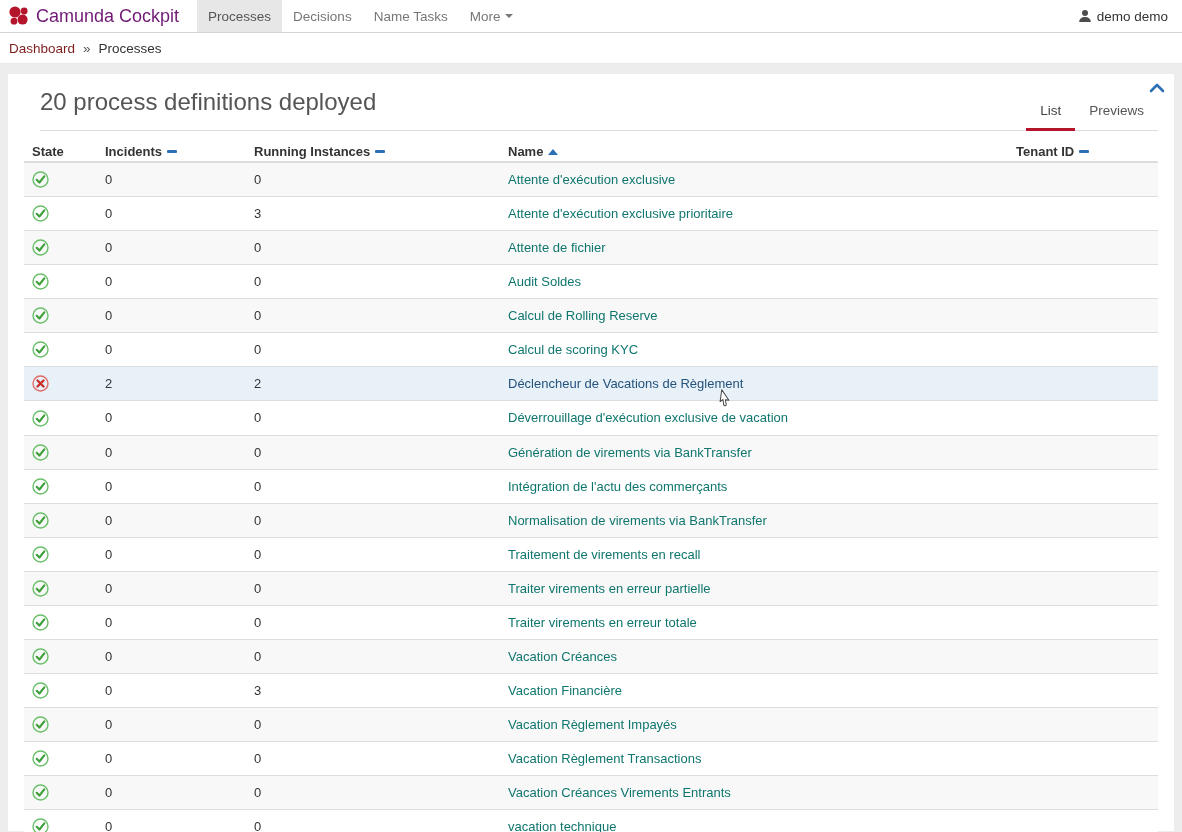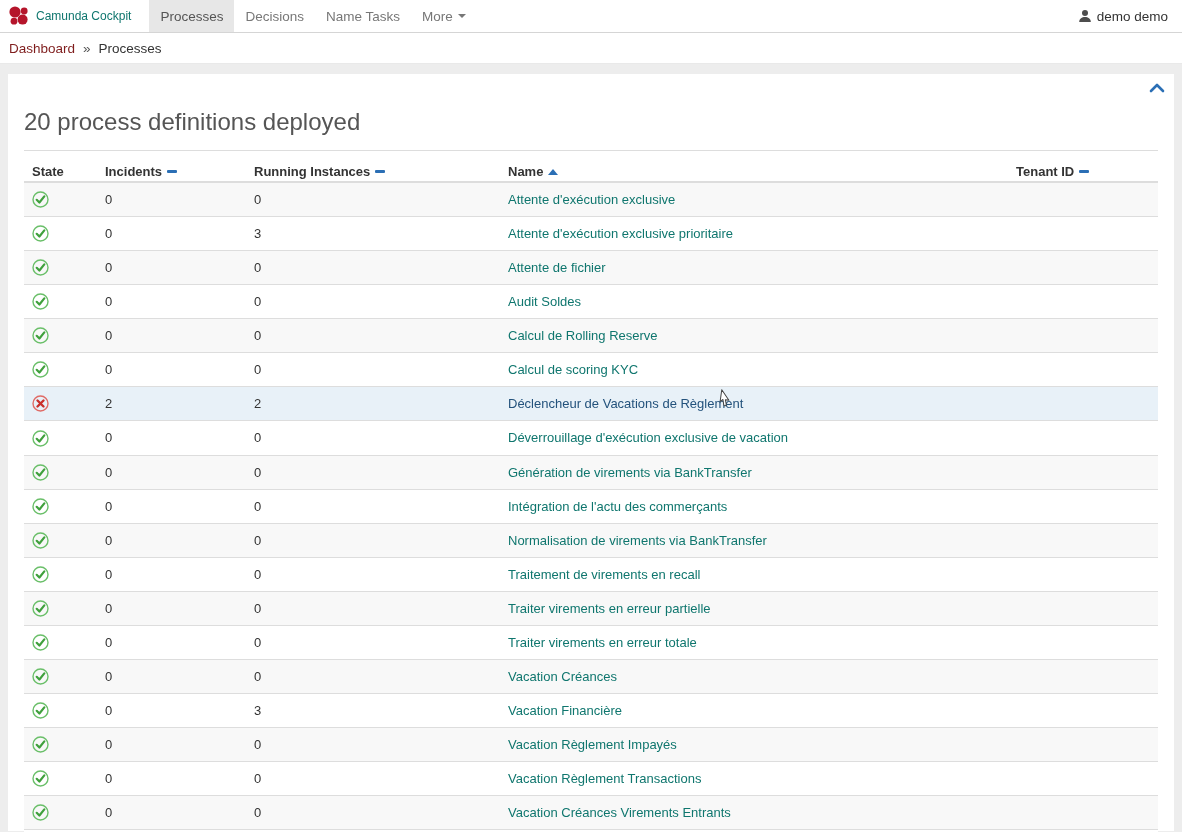--- a/index.html
+++ b/index.html
@@ -4,21 +4,21 @@
 <style>
   * { margin:0; padding:0; box-sizing:border-box; }
   html,body { width:1182px; height:832px; overflow:hidden; background:#ededed;
     font-family:"Liberation Sans","DejaVu Sans",sans-serif; font-size:13px; color:#333; }
 
   
   .navbar { height:33px; background:#fff; border-bottom:1px solid #d5d5d5;
     display:flex; align-items:stretch; }
   .brand { display:flex; align-items:center; gap:7px; padding:0 12px 0 9px; }
   .brand-logo { width:20px; height:20px; display:block; }
-  .brand-name { font-size:12px; color:#0f766e; letter-spacing:0; white-space:nowrap; }
+  .brand-name { font-size:18px; color:#701a75; letter-spacing:0; white-space:nowrap; }
   .nav-tabs { display:flex; align-items:stretch; margin-left:6px; }
   .nav-tab { display:flex; align-items:center; padding:0 11px; color:#777;
     font-size:13.5px; cursor:pointer; }
   .nav-tab.active { background:#e7e7e7; color:#555; }
   .caret-down { display:inline-block; width:0; height:0; margin-left:5px;
     border-left:4px solid transparent; border-right:4px solid transparent;
     border-top:4px solid #777; }
   .nav-right { margin-left:auto; display:flex; align-items:center; gap:5px; padding-right:14px; color:#333; font-size:13.5px; }
   .user-icon { width:14px; height:14px; }
 
@@ -27,21 +27,21 @@
     padding-left:9px; gap:8px; font-size:13.5px; border-bottom:1px solid #e9e9e9; }
   .crumb-link { color:#7f1d1d; text-decoration:none; cursor:pointer; }
   .crumb-sep { color:#555; }
   .crumb-current { color:#333; }
 
   
   .panel { position:relative; margin:10px 8px 0 8px; background:#fff;
     height:calc(832px - 75px); padding:0 16px; }
   .collapse-ctrl { position:absolute; top:8px; right:9px; width:16px; height:12px; cursor:pointer; }
   .panel-head { position:relative; display:flex; align-items:flex-end;
-    border-bottom:1px solid #ddd; padding-top:34px; }
+    border-bottom:1px solid #ddd; padding-top:14px;margin-left:16px; }
   .page-title { font-size:24px; font-weight:normal; color:#555; padding-bottom:14px; }
   .view-tabs { margin-left:auto; display:flex; }
   .view-tab { padding:8px 14px 10px; color:#555; font-size:13.5px; cursor:pointer;
     position:relative; margin-bottom:-1px; }
   .view-tab.active { border-bottom:3px solid #b5152b; color:#444; }
 
   
   table { width:100%; border-collapse:collapse; table-layout:fixed; }
   th { text-align:left; font-size:13px; color:#333; font-weight:bold;
     padding:13px 8px 2px; border-bottom:2px solid #ddd; white-space:nowrap; }
@@ -112,20 +112,24 @@
   <span class="crumb-current">Processes</span>
 </div>
 
 <div class="panel">
   <svg class="collapse-ctrl" viewBox="0 0 16 12">
     <path d="M2 9 L8 3 L14 9" fill="none" stroke="#2b6fb5" stroke-width="2.6" stroke-linecap="round" stroke-linejoin="round"></path>
   </svg>
 
   <div class="panel-head">
     <h1 class="page-title">20 process definitions deployed</h1>
+    <div class="view-tabs">
+      <div class="view-tab active">List</div>
+      <div class="view-tab">Previews</div>
+    </div>
   </div>
 
   <table>
     <colgroup>
       <col class="col-state">
         <col class="col-incidents">
         <col class="col-instances">
       <col class="col-name">
         <col class="col-tenant">
     </colgroup>

